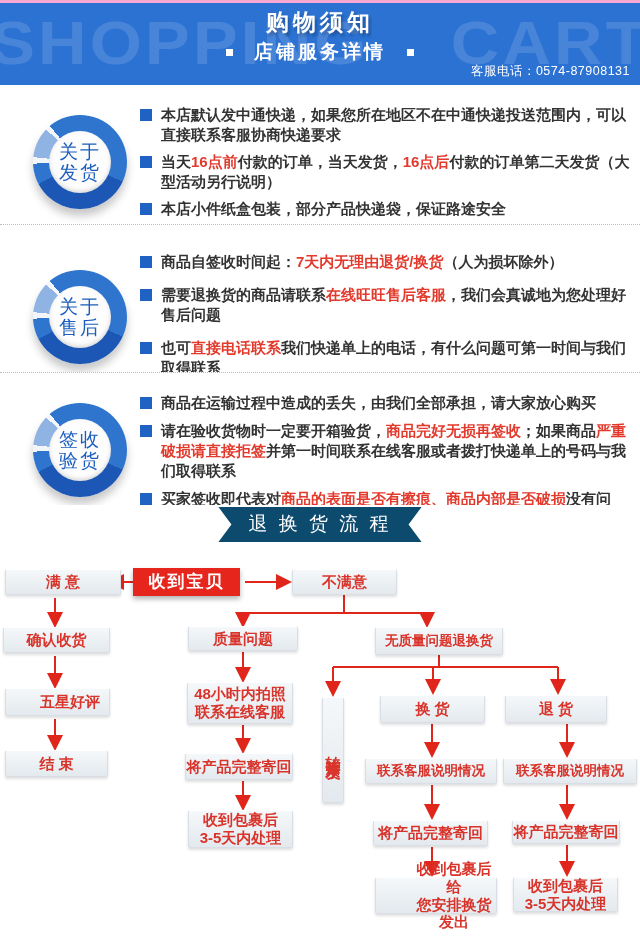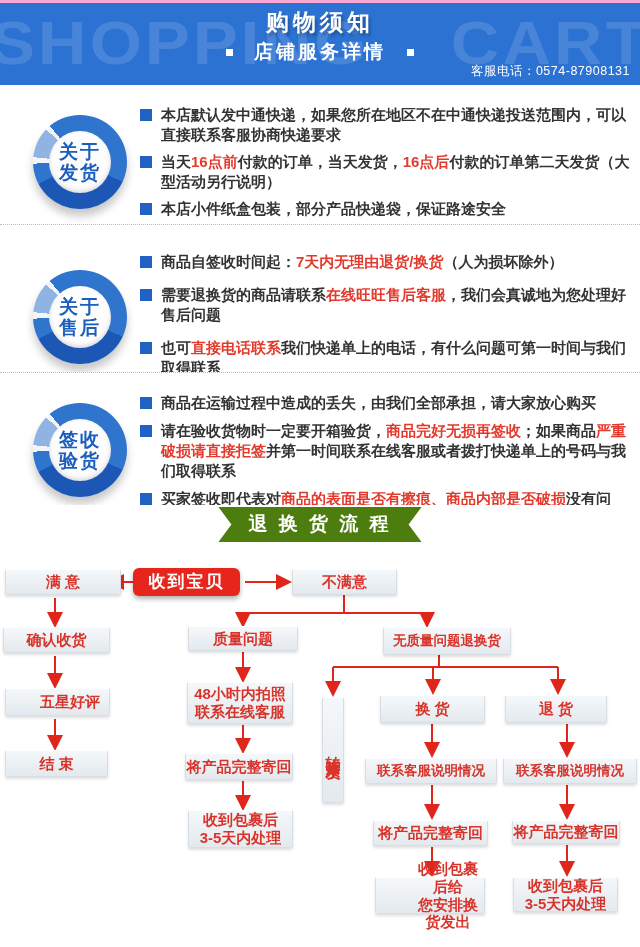--- a/index.html
+++ b/index.html
@@ -25,47 +25,47 @@
   .sec2 { height:148px; padding-top:27px; }
   .sec3 { height:132px; padding-top:20px; }
   .badge { flex:0 0 94px; width:94px; height:94px; border-radius:50%; position:relative;
     background:conic-gradient(#2f74cd 0deg 115deg,#1d57b5 115deg 242deg,#2f74cd 242deg 268deg,
       #f2f6fb 268deg 276deg,#8fb4e4 276deg 314deg,#f2f6fb 314deg 320deg,#2f74cd 320deg 360deg);
     box-shadow:0 7px 9px rgba(0,0,0,0.22); margin-right:13px; }
   .sec1 .badge { margin-top:10px; } .sec2 .badge { margin-top:18px; } .sec3 .badge { margin-top:10px; }
   .badge-inner { position:absolute; top:50%; left:50%; transform:translate(-50%,-50%);
     width:62px; height:62px; border-radius:50%; background:#fdfdfd;
     box-shadow:inset 0 -2px 4px rgba(0,0,0,0.15); display:flex; align-items:center; justify-content:center; }
-  .badge-inner span { color:#1c5ebe; font-size:19px; font-weight:bold; line-height:1.12;
+  .badge-inner span { color:#1c5ebe; font-size:19px; font-weight:normal; line-height:1.12;
     letter-spacing:2px; white-space:pre-line; text-align:center; }
   .bullets { list-style:none; flex:1 1 auto; }
   .bullets li { display:flex; align-items:flex-start; }
   .sec1 .bullets li { margin-bottom:7px; }
   .sec2 .bullets li { margin-bottom:13px; }
   .sec3 .bullets li { margin-bottom:8px; }
   .bsq { flex:0 0 12px; width:12px; height:12px; background:#2062c4; margin:4px 9px 0 0; }
   .bullets p { font-size:15px; font-weight:bold; color:#333; line-height:20px; }
   .bullets p .red { color:#e23a2d; }
 
   
   .ribbon-wrap { height:58px; text-align:center; padding-top:2px; }
-  .ribbon { display:inline-block; background:#4d7c0f; color:#fff; font-size:19px; font-weight:bold;
+  .ribbon { display:inline-block; background:#0c4a6e; color:#fff; font-size:19px; font-weight:normal;
     letter-spacing:3px; padding:4px 30px 5px 30px;
     clip-path:polygon(0 0,100% 0,calc(100% - 13px) 50%,100% 100%,0 100%,13px 50%);
     filter:drop-shadow(0 4px 3px rgba(0,0,0,0.35)); }
   .ribbon-en { margin-top:4px; color:#e0251b; font-size:17px; font-weight:bold; letter-spacing:1.5px; }
 
   
   .flow { position:relative; height:384px; }
   .flow svg { position:absolute; top:0; left:0; }
   .fbox { position:absolute; background:linear-gradient(180deg,#f5f8fa,#e3e9ee); border:1px solid #d8dee4;
     border-top-color:#fff; border-radius:2px; box-shadow:0 2px 3px rgba(0,0,0,0.13);
     color:#d9342b; font-weight:bold; font-size:15px; line-height:1.18; white-space:pre-line;
     display:flex; align-items:center; justify-content:center; text-align:center; }
-  .fbox.red { background:#e6251c; color:#fff; border:none; border-radius:6px; font-size:17px;
+  .fbox.red { background:#e6251c; color:#fff; border:none; border-radius:0; font-size:17px;
     letter-spacing:2px; box-shadow:0 3px 5px rgba(0,0,0,0.3); }
   .fbox.sm { font-size:13.5px; }
   .fbox.vert { writing-mode:vertical-rl; letter-spacing:3px; line-height:22px; padding:4px 0; }
 </style>
 </head>
 <body>
 
 <div class="page">
 
   <header class="hdr">
@@ -191,27 +191,27 @@
     <div class="fbox" style="left:292px;top:6px;width:105px;height:26px;">不满意</div>
     <div class="fbox" style="left:3px;top:64px;width:107px;height:26px;">确认收货</div>
     <div class="fbox" style="left:5px;top:125px;width:105px;height:28px;padding-left:25px;">五星好评</div>
     <div class="fbox" style="left:5px;top:187px;width:103px;height:27px;">结 束</div>
     <div class="fbox" style="left:188px;top:63px;width:110px;height:25px;">质量问题</div>
     <div class="fbox" style="left:187px;top:119px;width:106px;height:42px;">48小时内拍照
 联系在线客服</div>
     <div class="fbox" style="left:185px;top:190px;width:108px;height:27px;">将产品完整寄回</div>
     <div class="fbox" style="left:188px;top:247px;width:105px;height:38px;">收到包裹后
 3-5天内处理</div>
-    <div class="fbox sm" style="left:383px;top:64px;width:128px;height:28px;">无质量问题退换货</div>
+    <div class="fbox sm" style="left:375px;top:64px;width:128px;height:28px;">无质量问题退换货</div>
     <div class="fbox vert" style="left:322px;top:134px;width:22px;height:106px;">转赠亲友</div>
     <div class="fbox" style="left:380px;top:132px;width:105px;height:28px;">换 货</div>
     <div class="fbox" style="left:505px;top:132px;width:102px;height:28px;">退 货</div>
     <div class="fbox sm" style="left:365px;top:195px;width:132px;height:26px;">联系客服说明情况</div>
     <div class="fbox sm" style="left:503px;top:195px;width:134px;height:26px;">联系客服说明情况</div>
     <div class="fbox" style="left:373px;top:257px;width:115px;height:26px;">将产品完整寄回</div>
     <div class="fbox" style="left:512px;top:257px;width:108px;height:24px;">将产品完整寄回</div>
-    <div class="fbox" style="left:375px;top:314px;width:110px;height:37px;padding-left:36px;">收到包裹后给
+    <div class="fbox" style="left:375px;top:314px;width:122px;height:37px;padding-left:36px;">收到包裹后给
 您安排换货发出</div>
     <div class="fbox" style="left:513px;top:314px;width:105px;height:35px;">收到包裹后
 3-5天内处理</div>
   </div>
 
 </div>
 
 </body></html>

